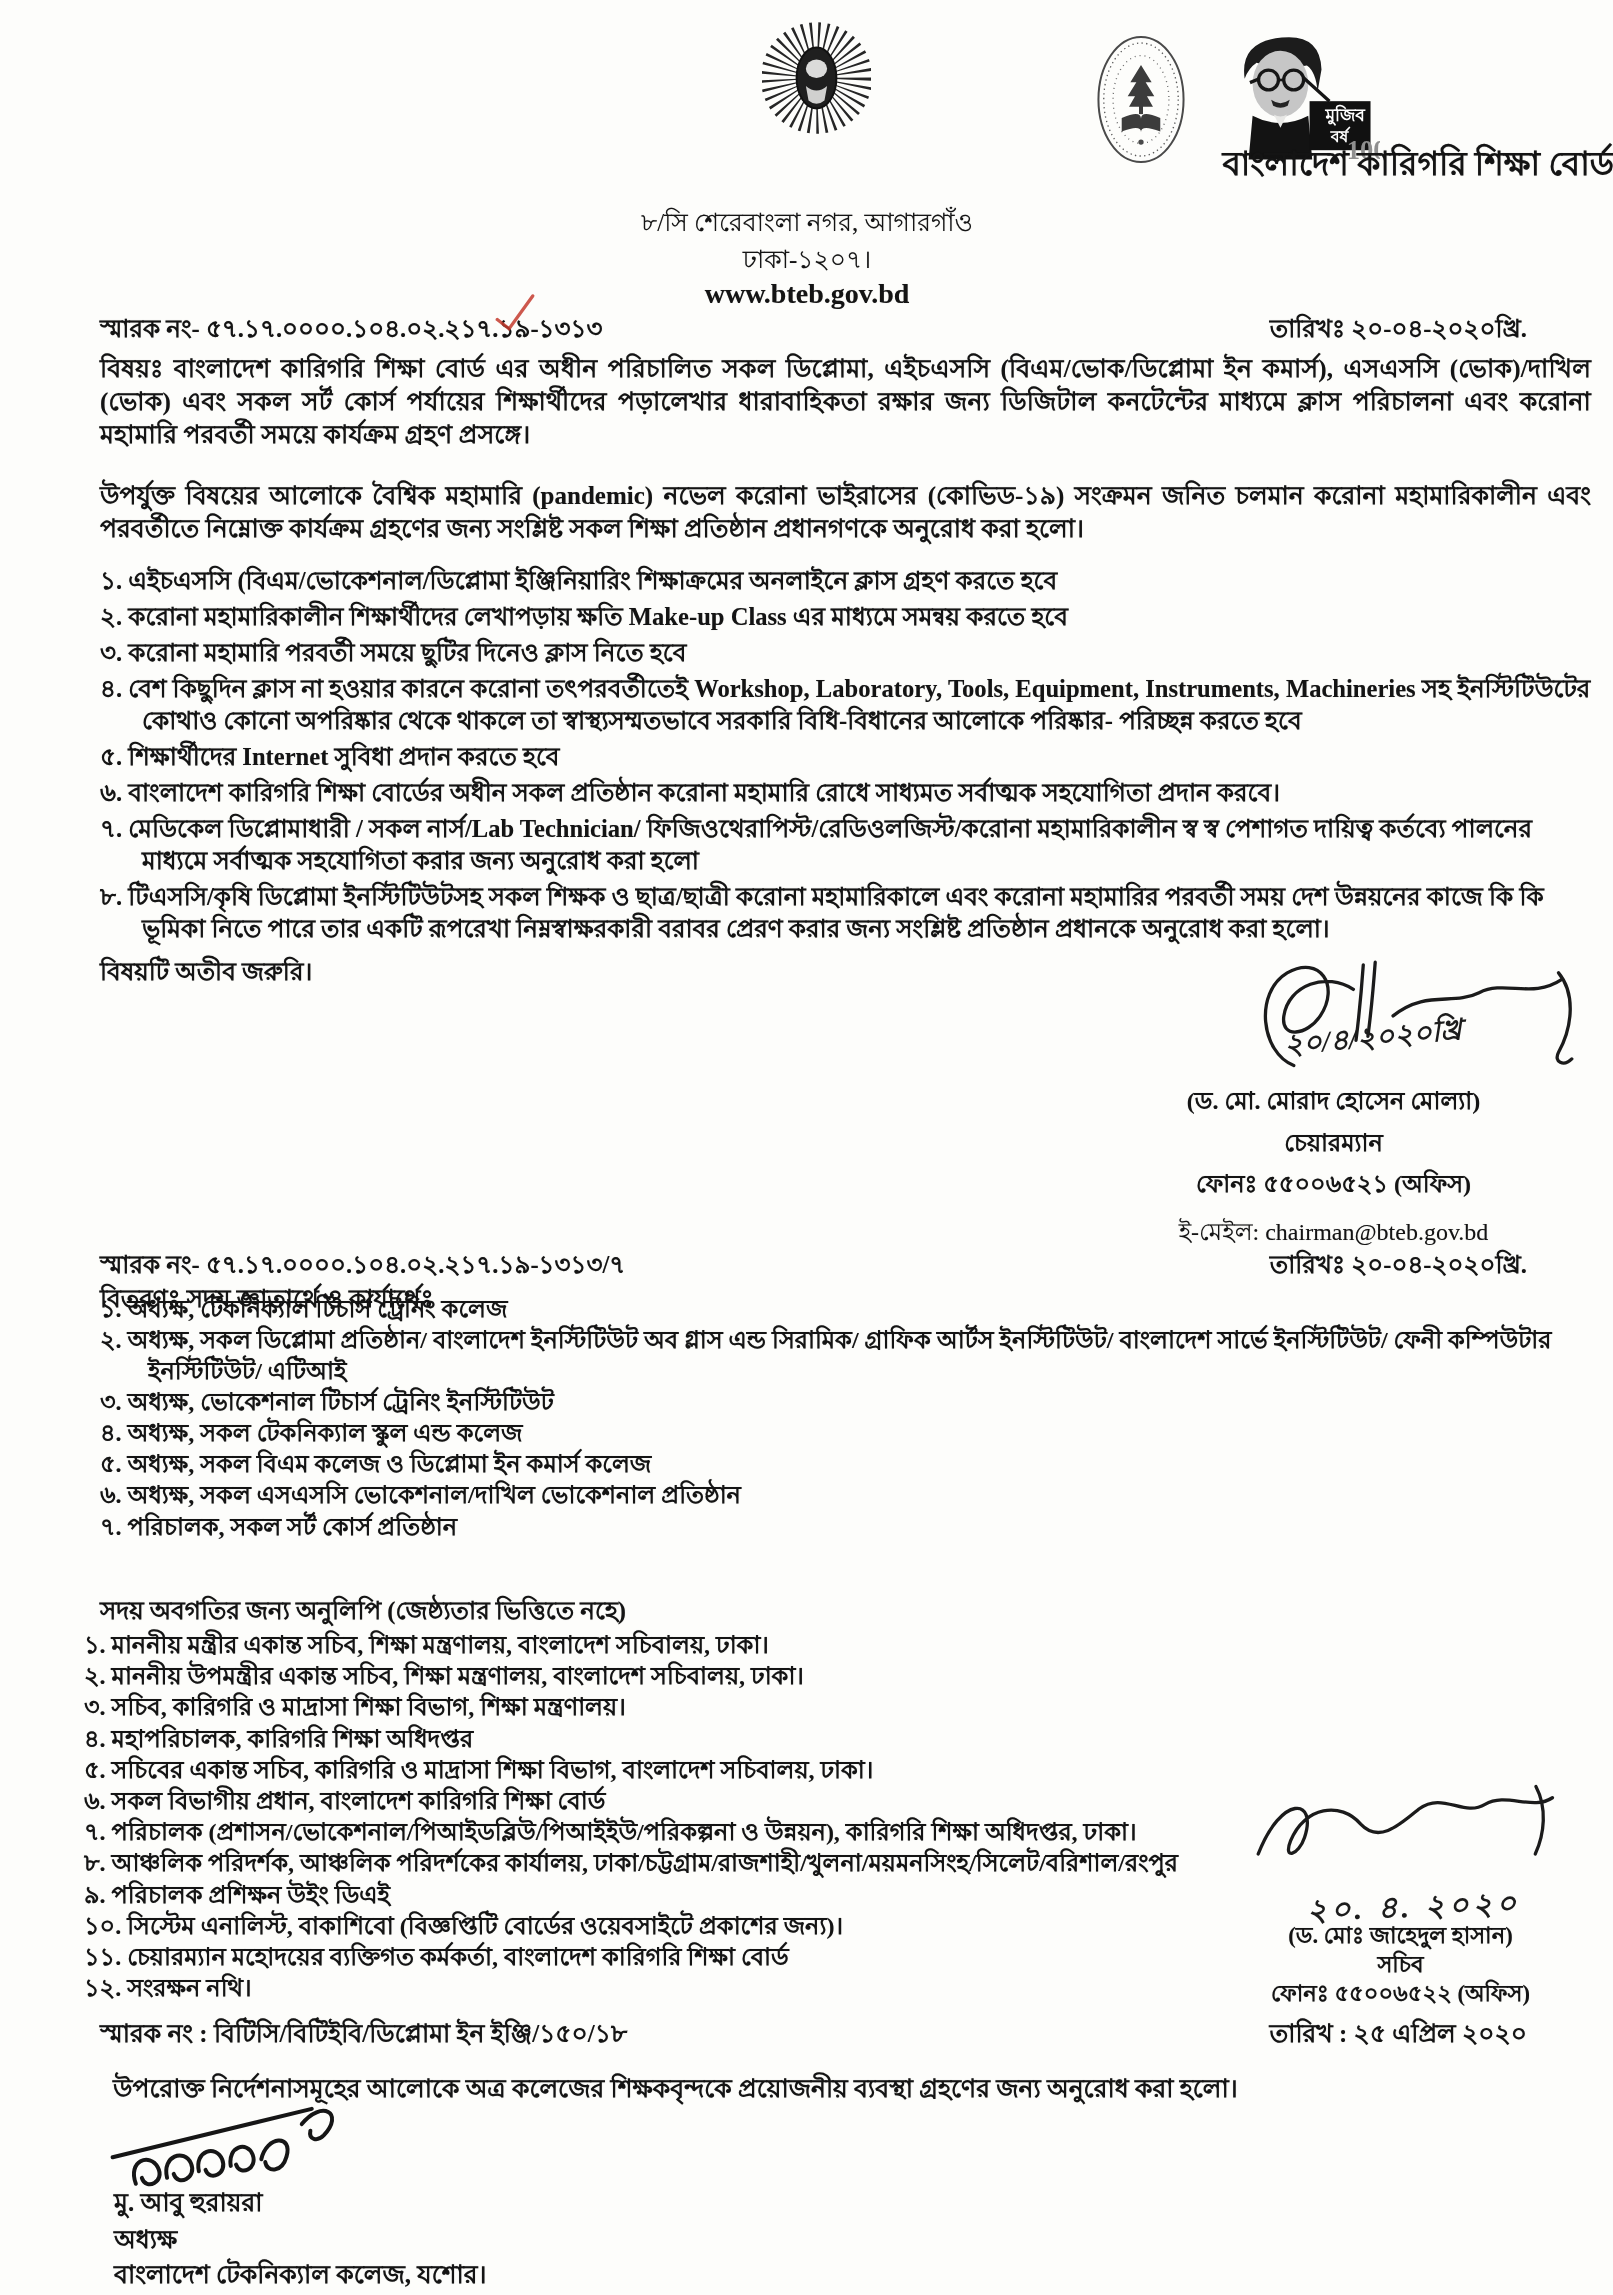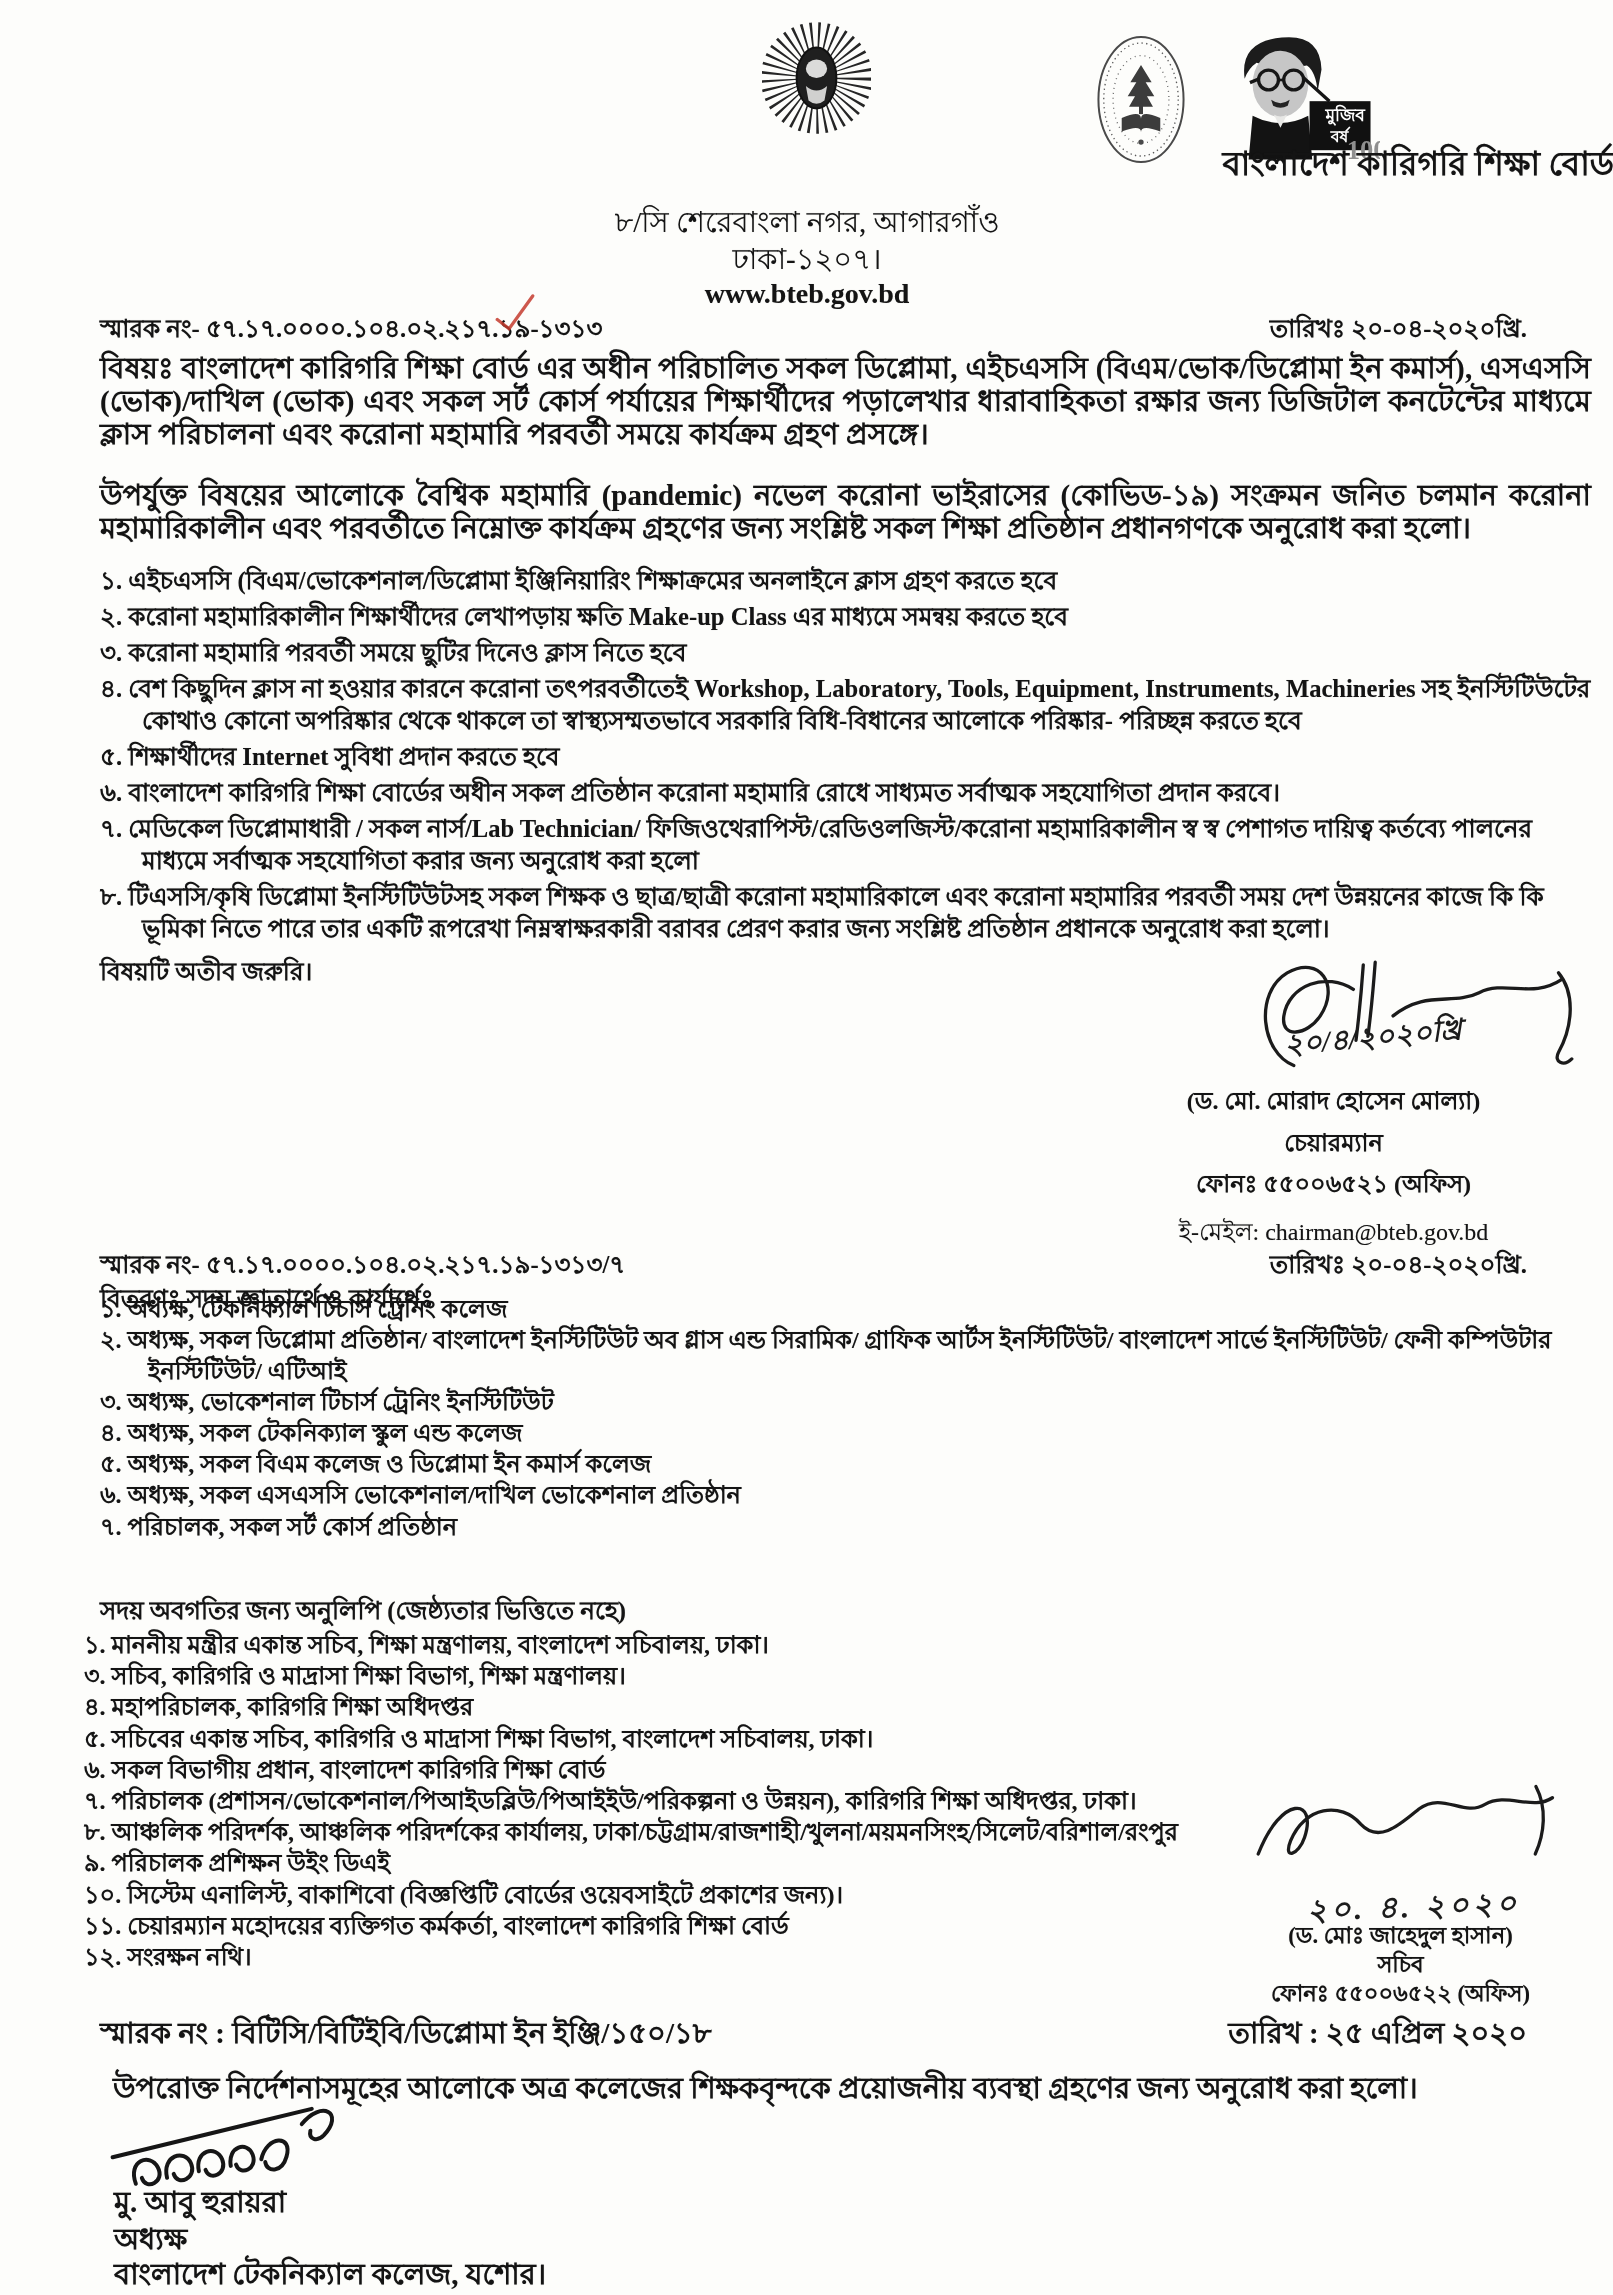--- a/index.html
+++ b/index.html
@@ -8,21 +8,21 @@
     font-family:"Liberation Serif","DejaVu Serif",serif;color:#141414;
     overflow:hidden;
   }
   .abs{position:absolute;}
   .ink{text-shadow:0 0 0.7px rgba(20,20,20,.38);}
   .b{font-weight:bold;}
   .center{text-align:center;}
   .just{text-align:justify;}
   .fs36{font-size:24px;line-height:30.5px;}
   .fs37{font-size:24.6px;line-height:32px;}
-  .fs38{font-size:29px;line-height:33px;}
+  .fs38{font-size:25px;line-height:33px;}
   .fs42{font-size:28px;line-height:33px;}
   .fs50{font-size:33px;line-height:38px;text-align:right;}
   .memorow{display:flex;justify-content:space-between;align-items:baseline;}
   .item{padding-left:42px;text-indent:-42px;margin-bottom:4px;}
   .ccitem{padding-left:48px;text-indent:-48px;margin-bottom:0.7px;}
   .subject{letter-spacing:0.2px;}
   .hand{font-style:italic;font-weight:bold;color:#1c1c1c;}
   svg{display:block;}
 </style>
 </head>
@@ -134,20 +134,21 @@
     <div class="ccitem">৪. অধ্যক্ষ, সকল টেকনিক্যাল স্কুল এন্ড কলেজ</div>
     <div class="ccitem">৫. অধ্যক্ষ, সকল বিএম কলেজ ও ডিপ্লোমা ইন কমার্স কলেজ</div>
     <div class="ccitem">৬. অধ্যক্ষ, সকল এসএসসি ভোকেশনাল/দাখিল ভোকেশনাল প্রতিষ্ঠান</div>
     <div class="ccitem">৭. পরিচালক, সকল সর্ট কোর্স প্রতিষ্ঠান</div>
   </div>
 
   <div class="abs ink b fs37" style="left:100px;top:1595px;width:1500px;">সদয় অবগতির জন্য অনুলিপি (জেষ্ঠ্যতার ভিত্তিতে নহে)</div>
 
   <div class="abs ink b fs36" style="left:84px;top:1630px;width:1500px;">
     <div class="ccitem">১. মাননীয় মন্ত্রীর একান্ত সচিব, শিক্ষা মন্ত্রণালয়, বাংলাদেশ সচিবালয়, ঢাকা।</div>
+    <div class="ccitem">২. মাননীয় উপমন্ত্রীর একান্ত সচিব, শিক্ষা মন্ত্রণালয়, বাংলাদেশ সচিবালয়, ঢাকা।</div>
     <div class="ccitem">৩. সচিব, কারিগরি ও মাদ্রাসা শিক্ষা বিভাগ, শিক্ষা মন্ত্রণালয়।</div>
     <div class="ccitem">৪. মহাপরিচালক, কারিগরি শিক্ষা অধিদপ্তর</div>
     <div class="ccitem">৫. সচিবের একান্ত সচিব, কারিগরি ও মাদ্রাসা শিক্ষা বিভাগ, বাংলাদেশ সচিবালয়, ঢাকা।</div>
     <div class="ccitem">৬. সকল বিভাগীয় প্রধান, বাংলাদেশ কারিগরি শিক্ষা বোর্ড</div>
     <div class="ccitem">৭. পরিচালক (প্রশাসন/ভোকেশনাল/পিআইডব্লিউ/পিআইইউ/পরিকল্পনা ও উন্নয়ন), কারিগরি শিক্ষা অধিদপ্তর, ঢাকা।</div>
     <div class="ccitem">৮. আঞ্চলিক পরিদর্শক, আঞ্চলিক পরিদর্শকের কার্যালয়, ঢাকা/চট্টগ্রাম/রাজশাহী/খুলনা/ময়মনসিংহ/সিলেট/বরিশাল/রংপুর</div>
     <div class="ccitem">৯. পরিচালক প্রশিক্ষন উইং ডিএই</div>
     <div class="ccitem">১০. সিস্টেম এনালিস্ট, বাকাশিবো (বিজ্ঞপ্তিটি বোর্ডের ওয়েবসাইটে প্রকাশের জন্য)।</div>
     <div class="ccitem">১১. চেয়ারম্যান মহোদয়ের ব্যক্তিগত কর্মকর্তা, বাংলাদেশ কারিগরি শিক্ষা বোর্ড</div>
     <div class="ccitem">১২. সংরক্ষন নথি।</div>

